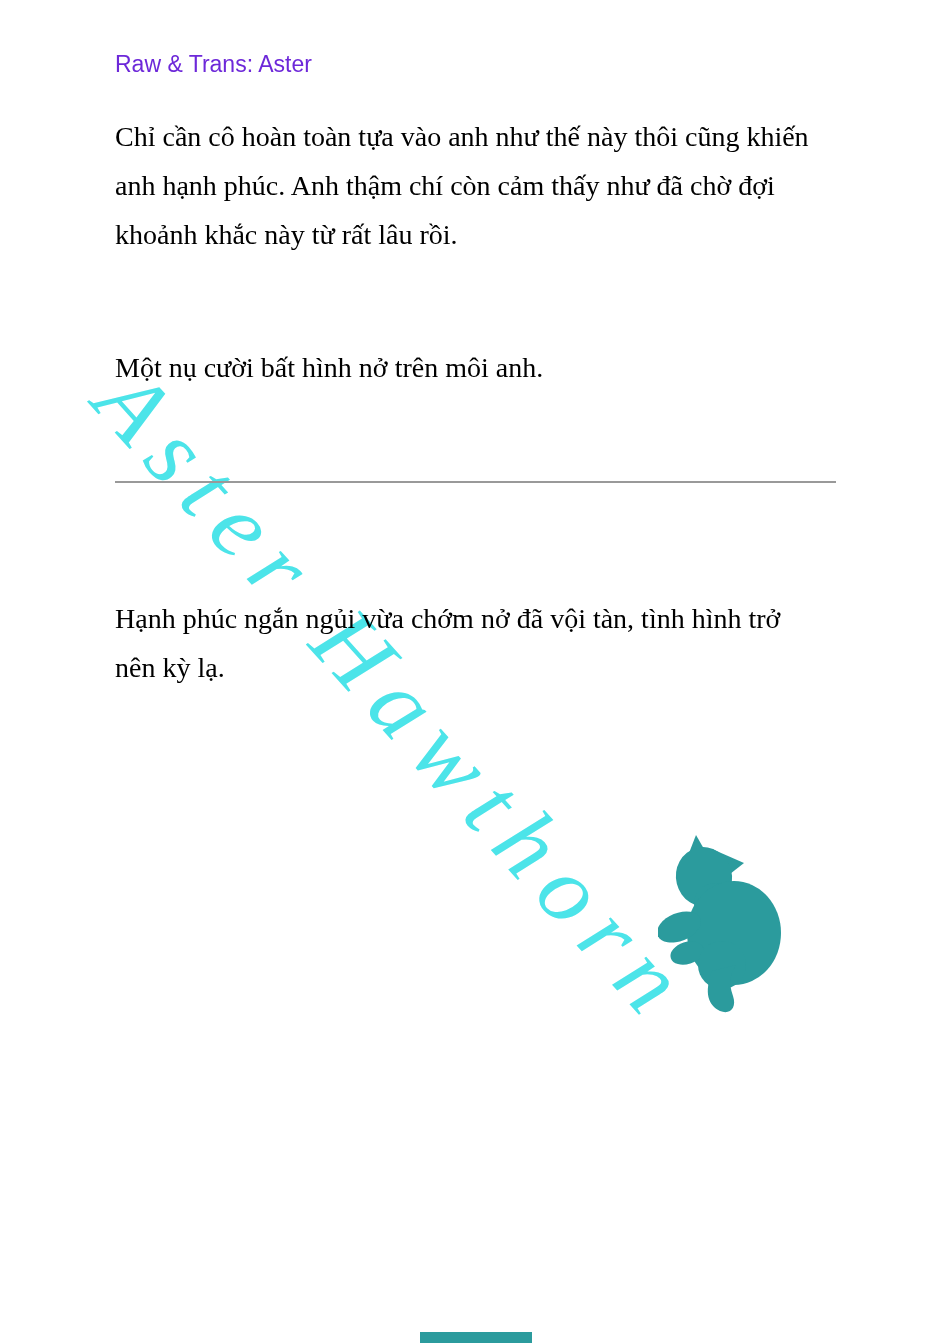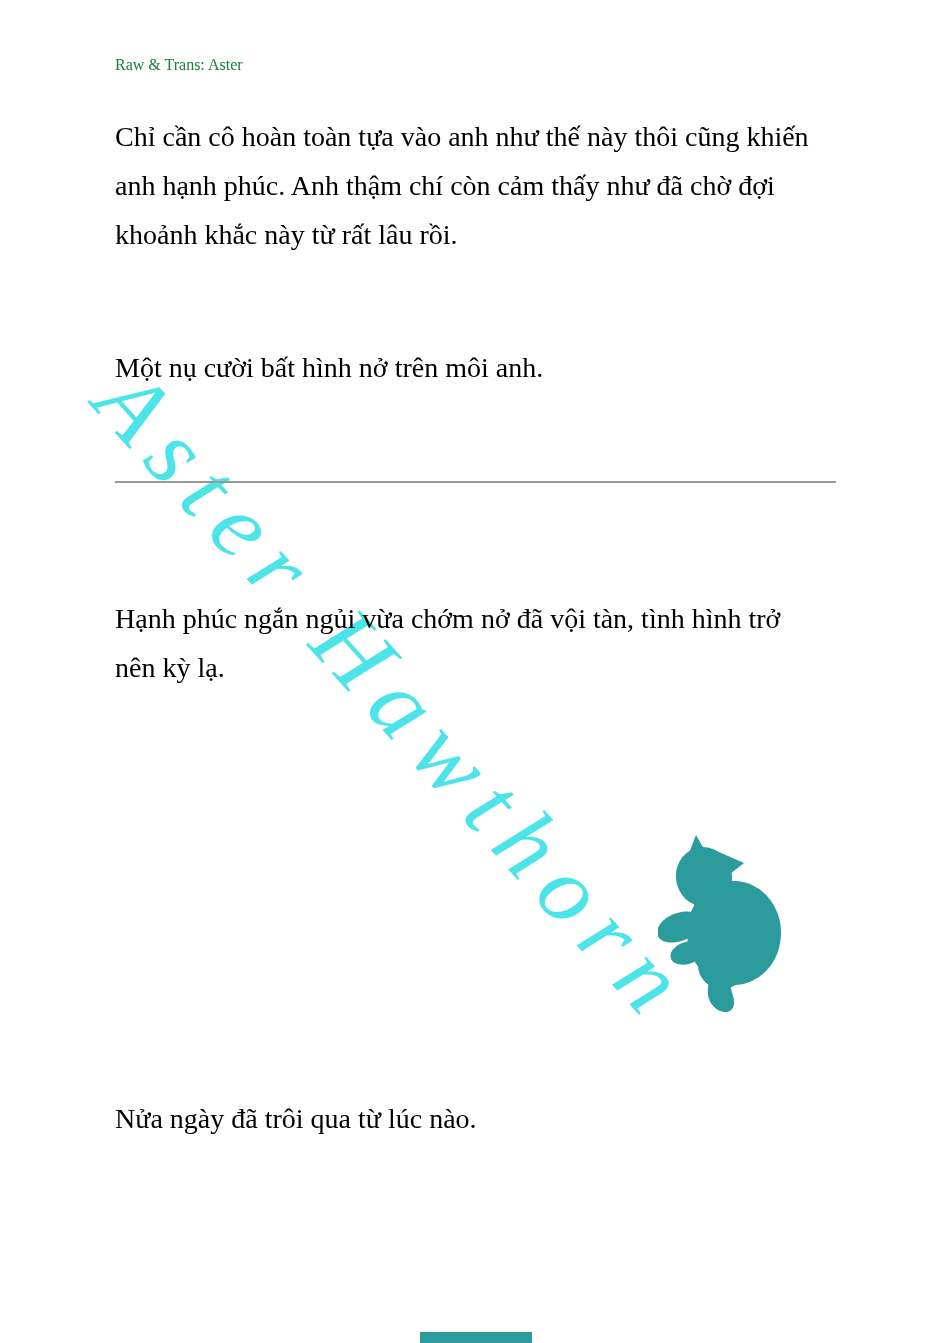--- a/index.html
+++ b/index.html
@@ -8,24 +8,24 @@
     background: #ffffff;
     position: relative;
     overflow: hidden;
     font-family: "Liberation Serif", serif;
   }
   .page { position: absolute; inset: 0; }
 
   .header {
     position: absolute;
     left: 115px; top: 55px;
-    font-family: Liberation Serif, serif;
-    font-size: 16px;
+    font-family: Liberation Sans, sans-serif;
+    font-size: 23px;
     line-height: 19px;
-    color: #15803d;
+    color: #6d28d9;
     z-index: 3;
     white-space: pre;
   }
 
   p.body-par {
     position: absolute;
     left: 115px;
     margin: 0;
     font-size: 28px;
     line-height: 49px;
@@ -90,21 +90,20 @@
 
   <p class="body-par" id="par-1">Chỉ cần cô hoàn toàn tựa vào anh như thế này thôi cũng khiến
 anh hạnh phúc. Anh thậm chí còn cảm thấy như đã chờ đợi
 khoảnh khắc này từ rất lâu rồi.</p>
   <p class="body-par" id="par-2">Một nụ cười bất hình nở trên môi anh.</p>
 
   <div class="divider"></div>
 
   <p class="body-par" id="par-3">Hạnh phúc ngắn ngủi vừa chớm nở đã vội tàn, tình hình trở
 nên kỳ lạ.</p>
-  <p class="body-par" id="par-6">Nửa ngày đã trôi qua từ lúc nào.</p>
 
   <svg class="cat" viewBox="0 0 126 184" xmlns="http://www.w3.org/2000/svg">
     <g fill="#2b9b9d">
       <polygon points="38,4 24,40 54,32"></polygon>
       <polygon points="54,18 86,32 58,54"></polygon>
       <ellipse cx="46" cy="46" rx="28" ry="30" transform="rotate(-14 46 46)"></ellipse>
       <ellipse cx="58" cy="72" rx="22" ry="20"></ellipse>
       <ellipse cx="76" cy="102" rx="47" ry="52"></ellipse>
       <ellipse cx="21" cy="96" rx="23" ry="14" transform="rotate(-22 21 96)"></ellipse>
       <ellipse cx="29" cy="122" rx="17" ry="11" transform="rotate(-18 29 122)"></ellipse>

